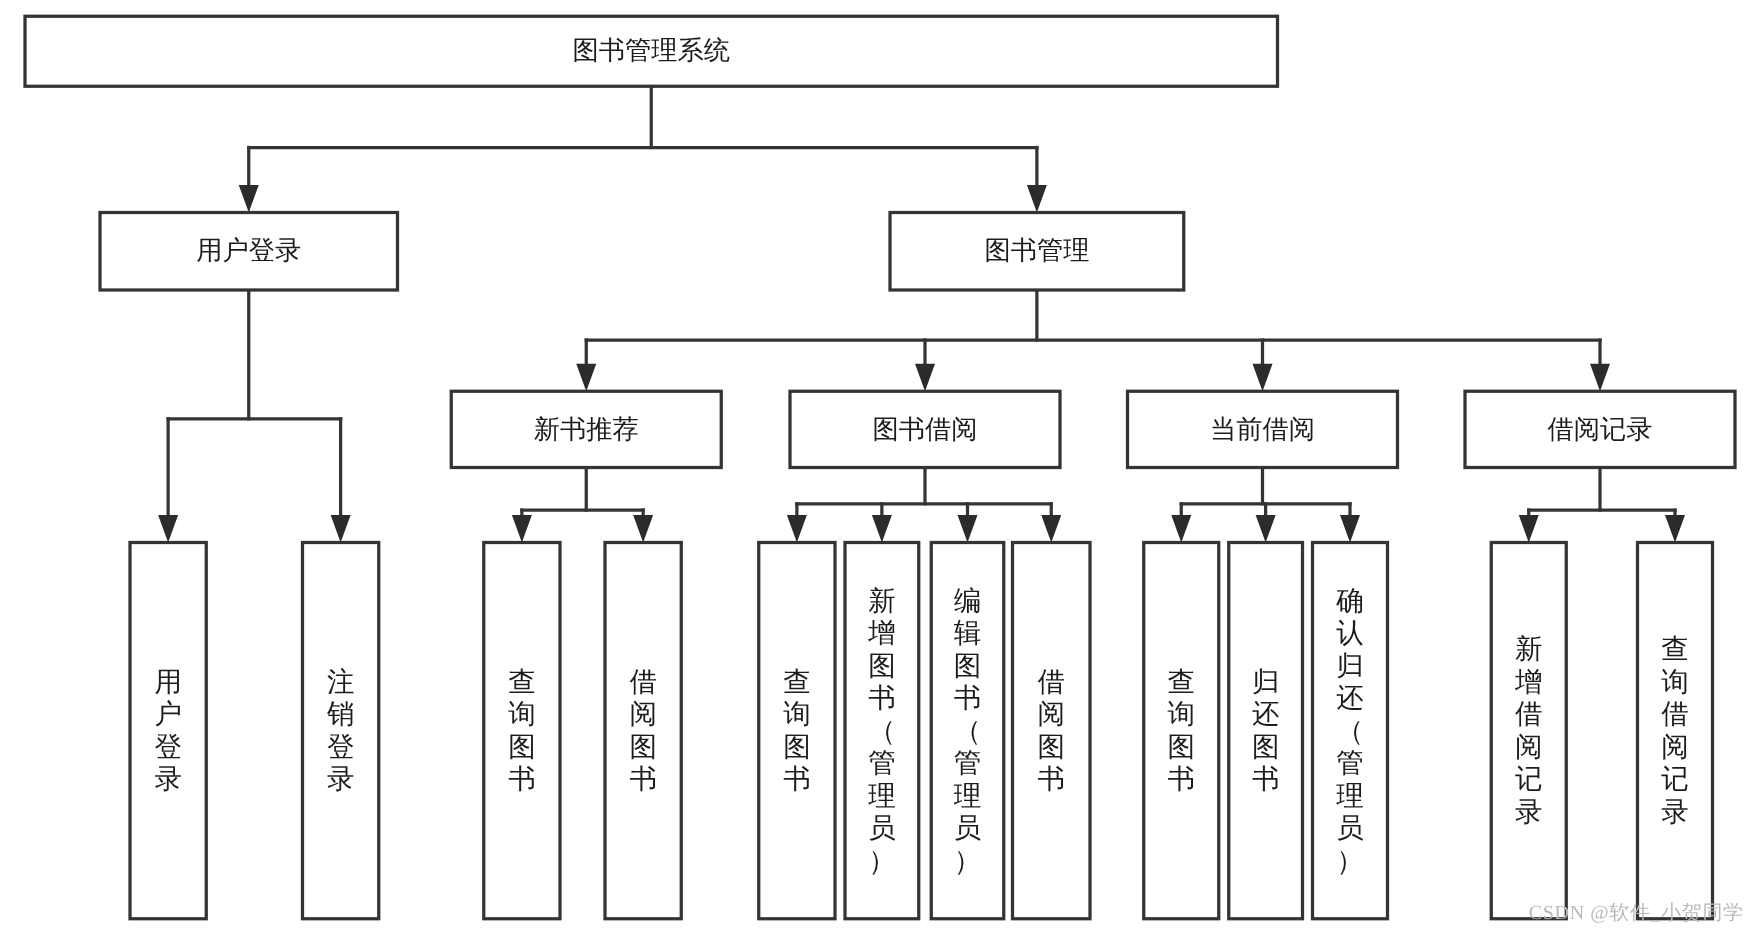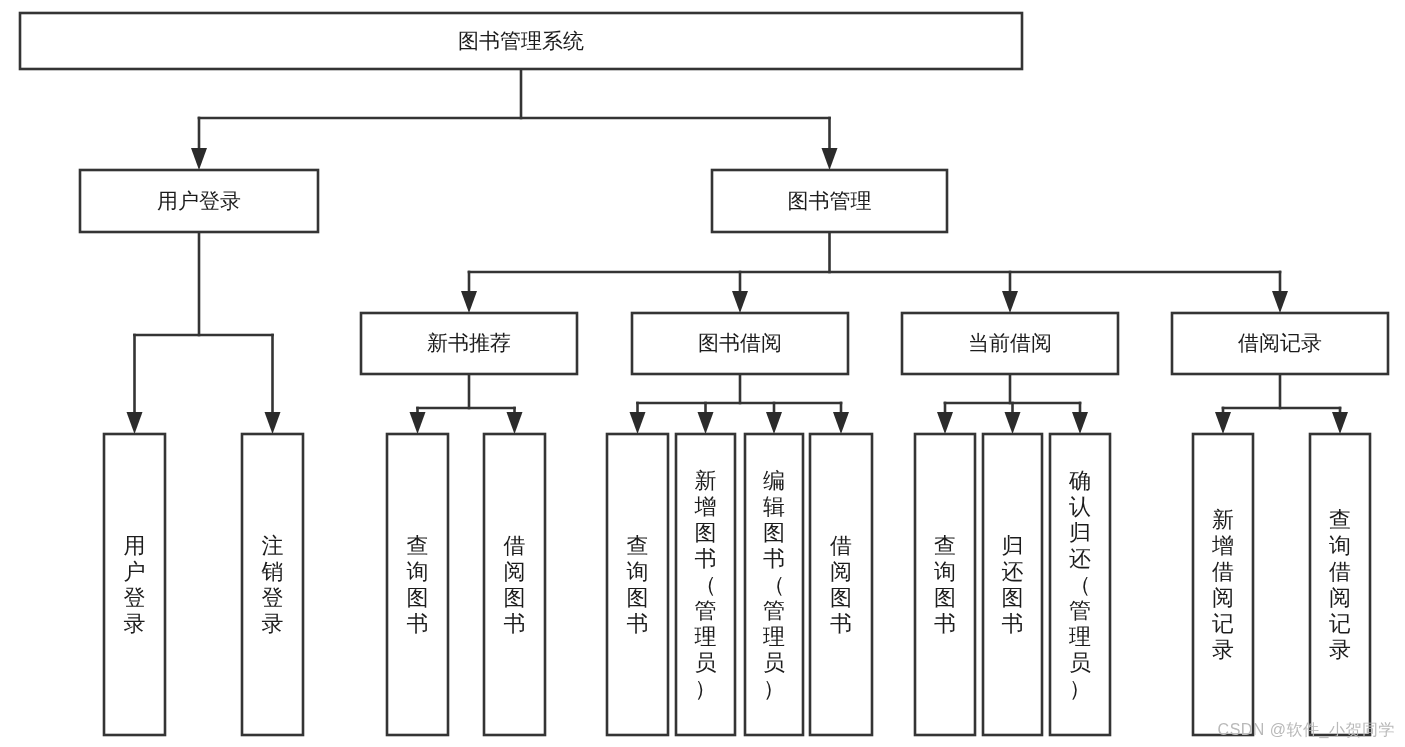--- a/index.html
+++ b/index.html
@@ -55,21 +55,21 @@
     font-family: "Liberation Sans", "DejaVu Sans", sans-serif;
     font-size: 22px;
     fill: #1c1c1c;
     text-anchor: middle;
     white-space: pre;
   }
   .watermark-text {
     position: absolute;
     right: 10px;
     bottom: 6px;
-    font-family: Liberation Sans, sans-serif;
+    font-family: Liberation Serif, serif;
     font-size: 16px;
     color: #b9b9b9;
     letter-spacing: 0.5px;
     user-select: none;
     white-space: nowrap;
   }
 </style>
 </head>
 <body>
 

